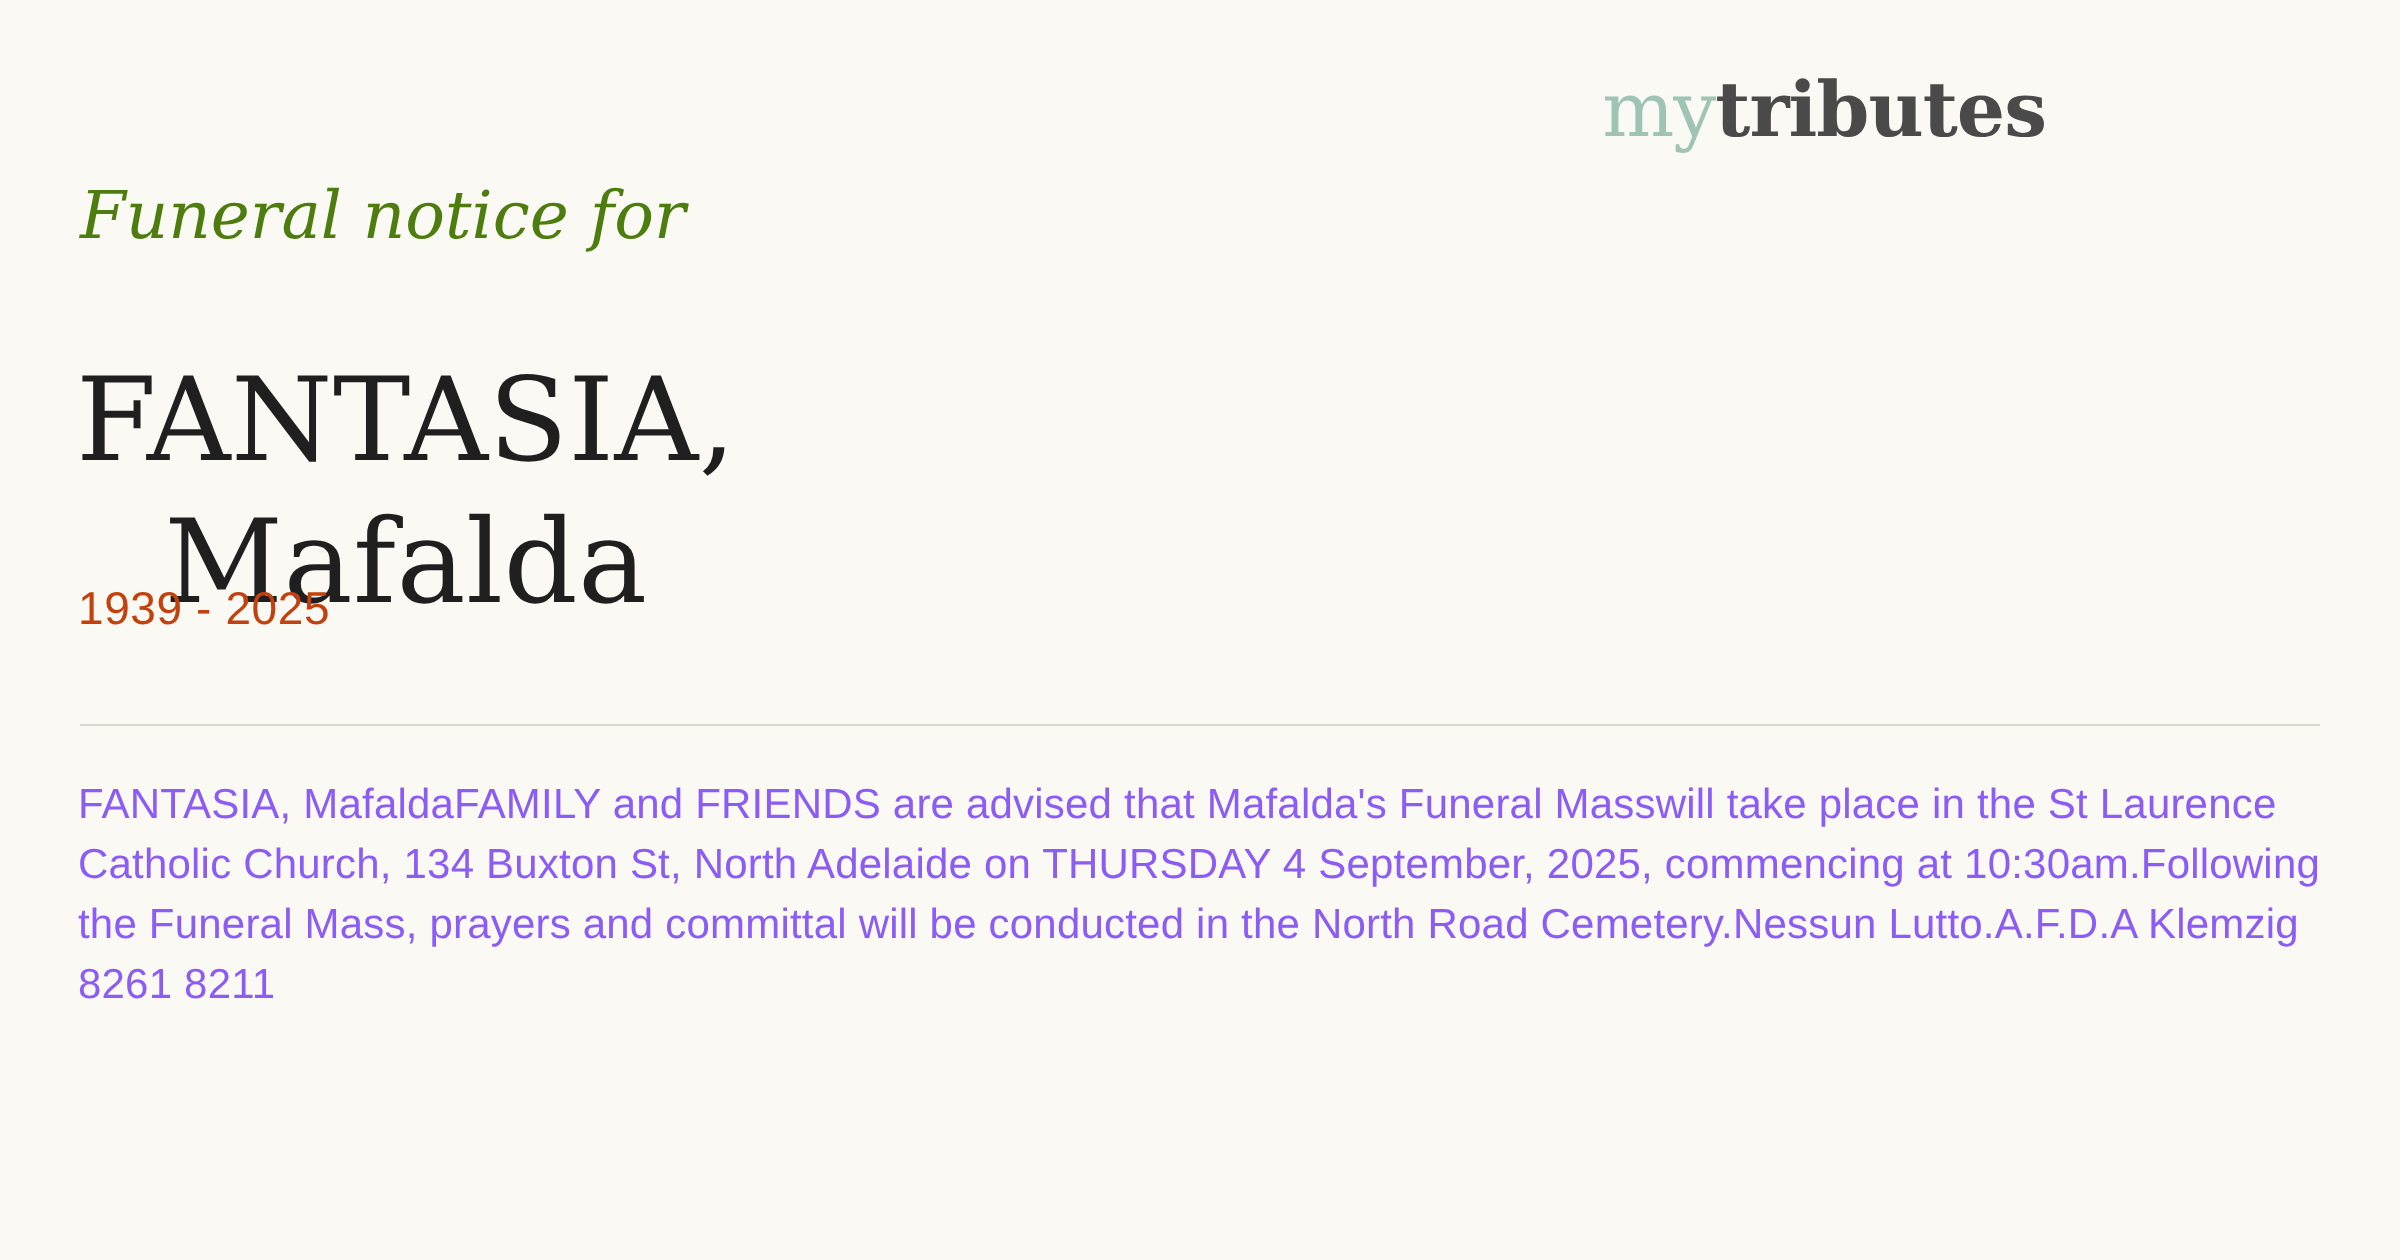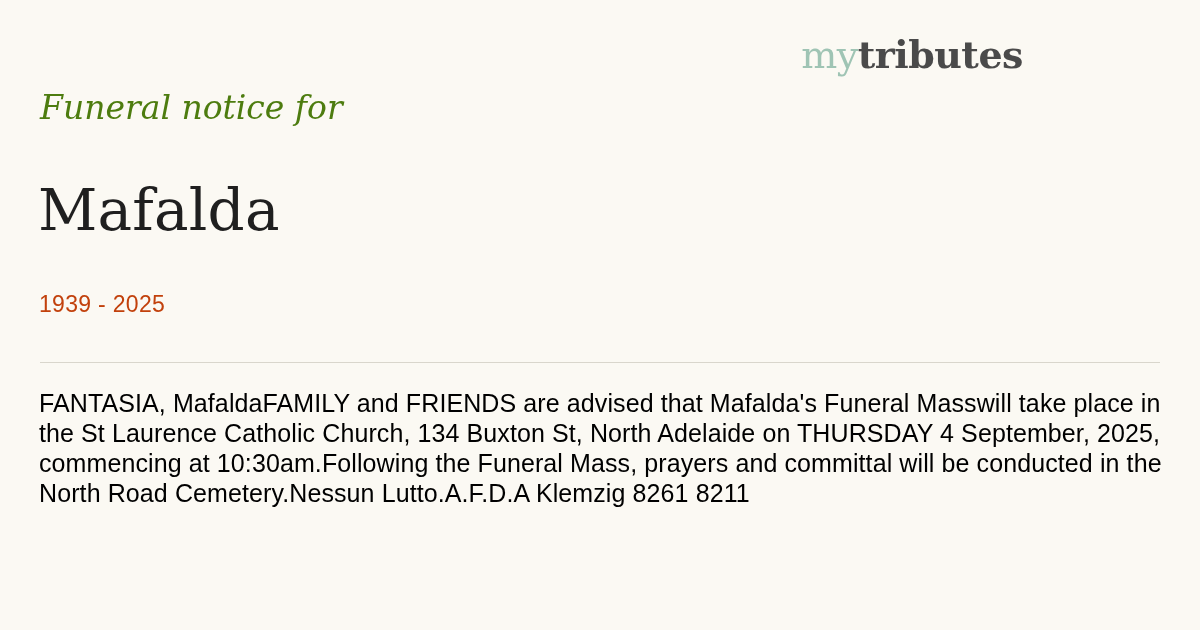--- a/index.html
+++ b/index.html
@@ -82,38 +82,39 @@
     left: 40px;
     width: 1120px;
     height: 1px;
     background: #d9d6cc;
   }
   .notice-body {
     position: absolute;
     top: 388px;
     left: 39px;
     width: 1125px;
-    font-size: 25px;
+    font-size: 21px;
     line-height: 30px;
-    color: #000000;
+    color: #8b5cf6;
     letter-spacing: 0.1px;
   }
 </style>
 </head>
 <body>
 
 <div class="page">
 
   <div class="brand">
     <span class="brand-my">my</span><span class="brand-tributes">tributes</span>
   </div>
 
   <div class="notice-kicker">Funeral notice for</div>
 
   <h1 class="deceased-name">
+    <span>FANTASIA,</span>
     <span class="line2">Mafalda</span>
   </h1>
 
   <div class="life-dates">1939 - 2025</div>
 
   <div class="divider"></div>
 
   <div class="notice-body">FANTASIA, MafaldaFAMILY and FRIENDS are advised that Mafalda's Funeral Masswill take place in the St Laurence Catholic Church, 134 Buxton St, North Adelaide on THURSDAY 4 September, 2025, commencing at 10:30am.Following the Funeral Mass, prayers and committal will be conducted in the North Road Cemetery.Nessun Lutto.A.F.D.A Klemzig    8261 8211</div>
 
 </div>

